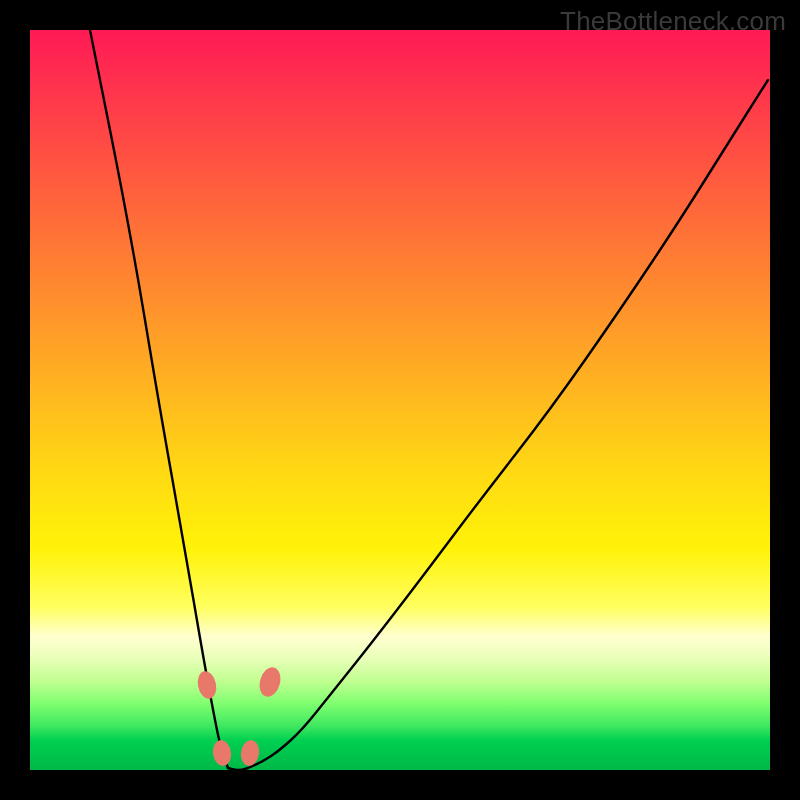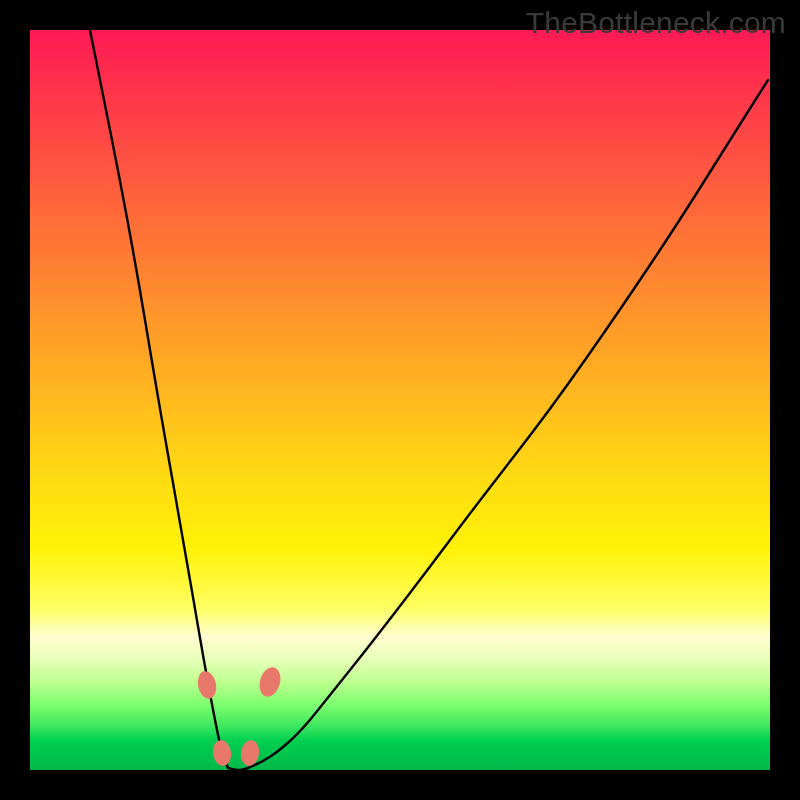--- a/index.html
+++ b/index.html
@@ -39,21 +39,21 @@
       #40e860 94%,
       #00d050 96%,
       #00b848 100%
     );
   }
   .watermark {
     position: absolute;
     top: 6px;
     right: 14px;
     color: #3a3a3a;
-    font-size: 30px;
+    font-size: 26px;
     font-weight: 500;
     letter-spacing: 0.2px;
     z-index: 5;
   }
   svg.curve {
     position: absolute;
     left: 0; top: 0;
     width: 740px;
     height: 740px;
     z-index: 3;

